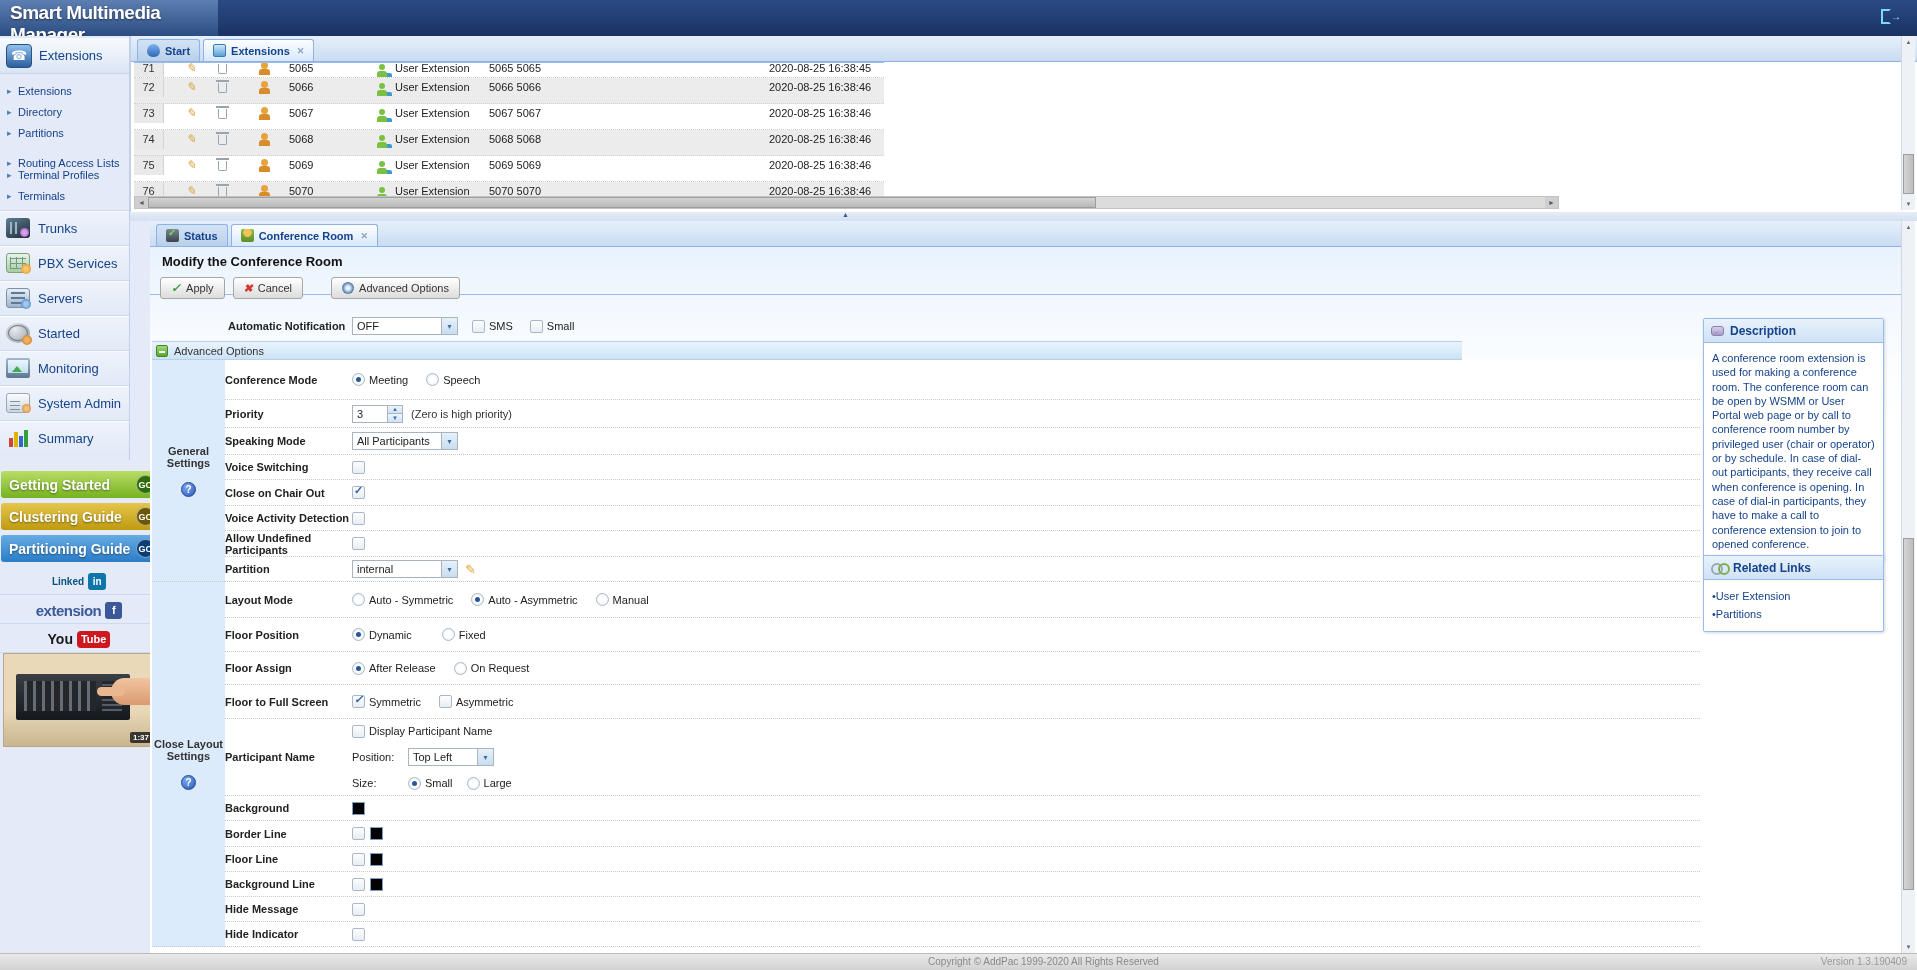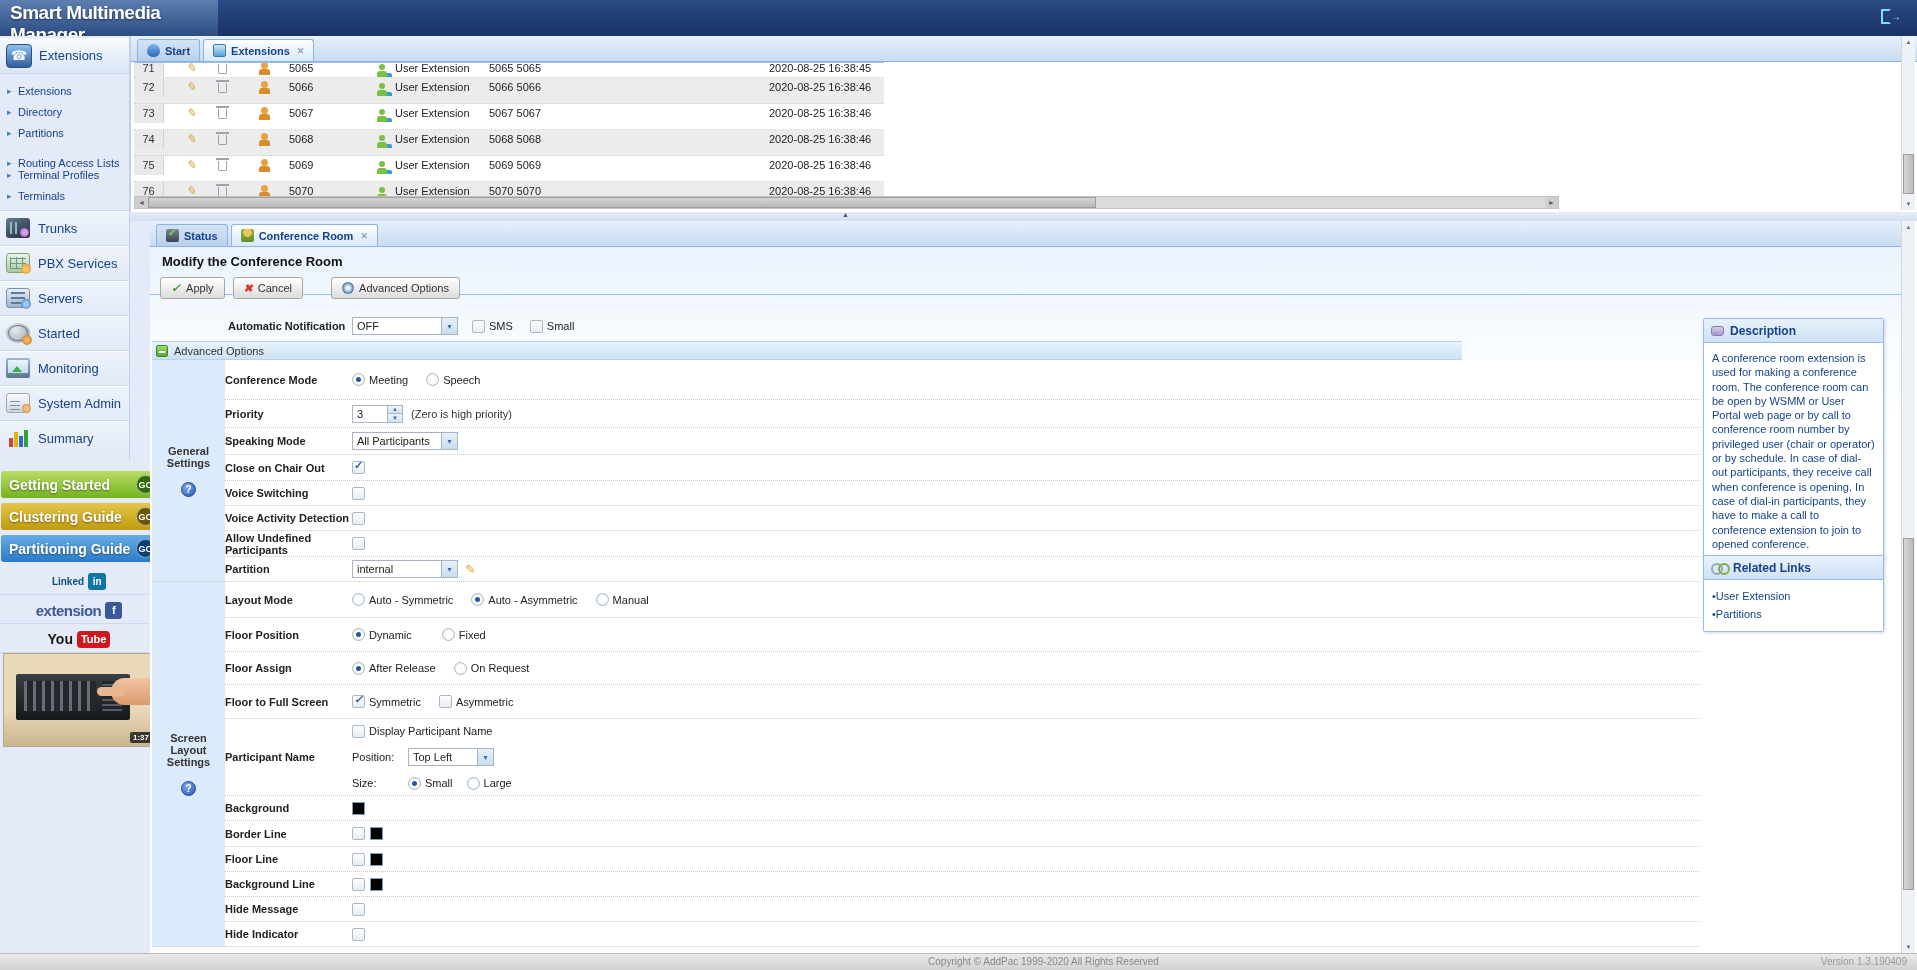--- a/index.html
+++ b/index.html
@@ -439,21 +439,21 @@
     <span>Advanced Options</span>
   </div>
 
   <div id="form-body">
     <div class="side-col">
       <div class="scell sc1">
         <span>General Settings</span>
         <span class="help"></span>
       </div>
       <div class="scell sc2">
-        <span><span>Screen Layout</span><br><span>Settings</span></span>
+        <span><span>Close Layout</span><br><span>Settings</span></span>
         <span class="help"></span>
       </div>
     </div>
     <div class="rows-col">
       <div class="frow r40">
         <span class="flabel">Conference Mode</span>
         <span class="opt">
             <i class="rd selected"></i>
             <em>Meeting</em>
           </span>
@@ -473,27 +473,27 @@
           </span>
         <span class="hint">(Zero is high priority)</span>
       </div>
       <div class="frow r27">
         <span class="flabel">Speaking Mode</span>
         <span class="combo">
             <span class="val">All Participants</span>
             <span class="trig"></span>
           </span>
       </div>
+      <div class="frow r25">
+        <span class="flabel">Voice Switching</span>
+        <span class="cb"></span>
+      </div>
       <div class="frow r26">
         <span class="flabel">Close on Chair Out</span>
         <span class="cb checked"></span>
-      </div>
-      <div class="frow r25">
-        <span class="flabel">Voice Switching</span>
-        <span class="cb"></span>
       </div>
       <div class="frow r25">
         <span class="flabel">Voice Activity Detection</span>
         <span class="cb"></span>
       </div>
       <div class="frow r26">
         <span class="flabel">Allow Undefined Participants</span>
         <span class="cb"></span>
       </div>
       <div class="frow r25">

